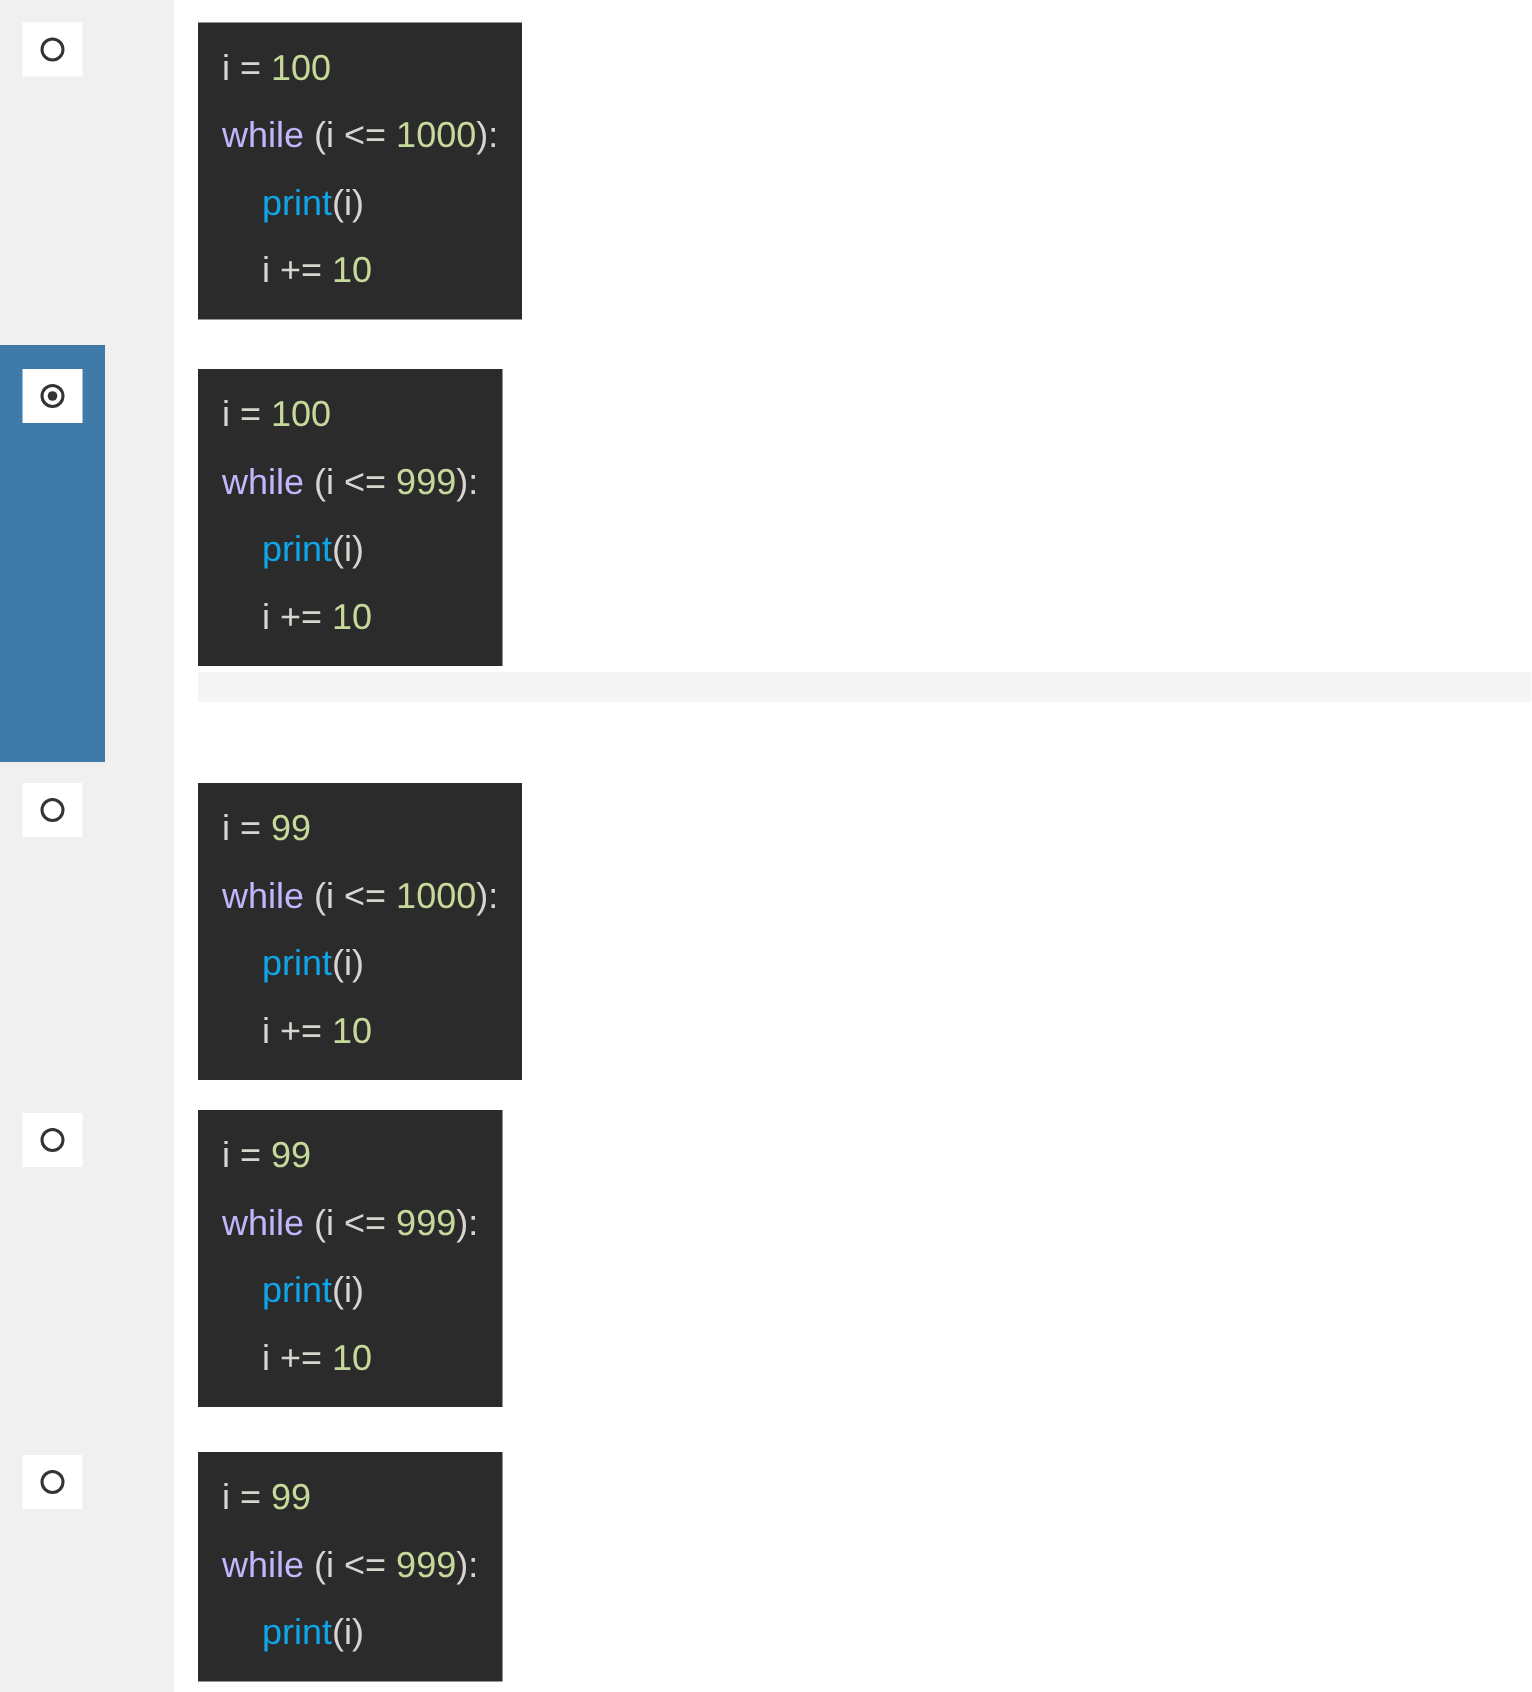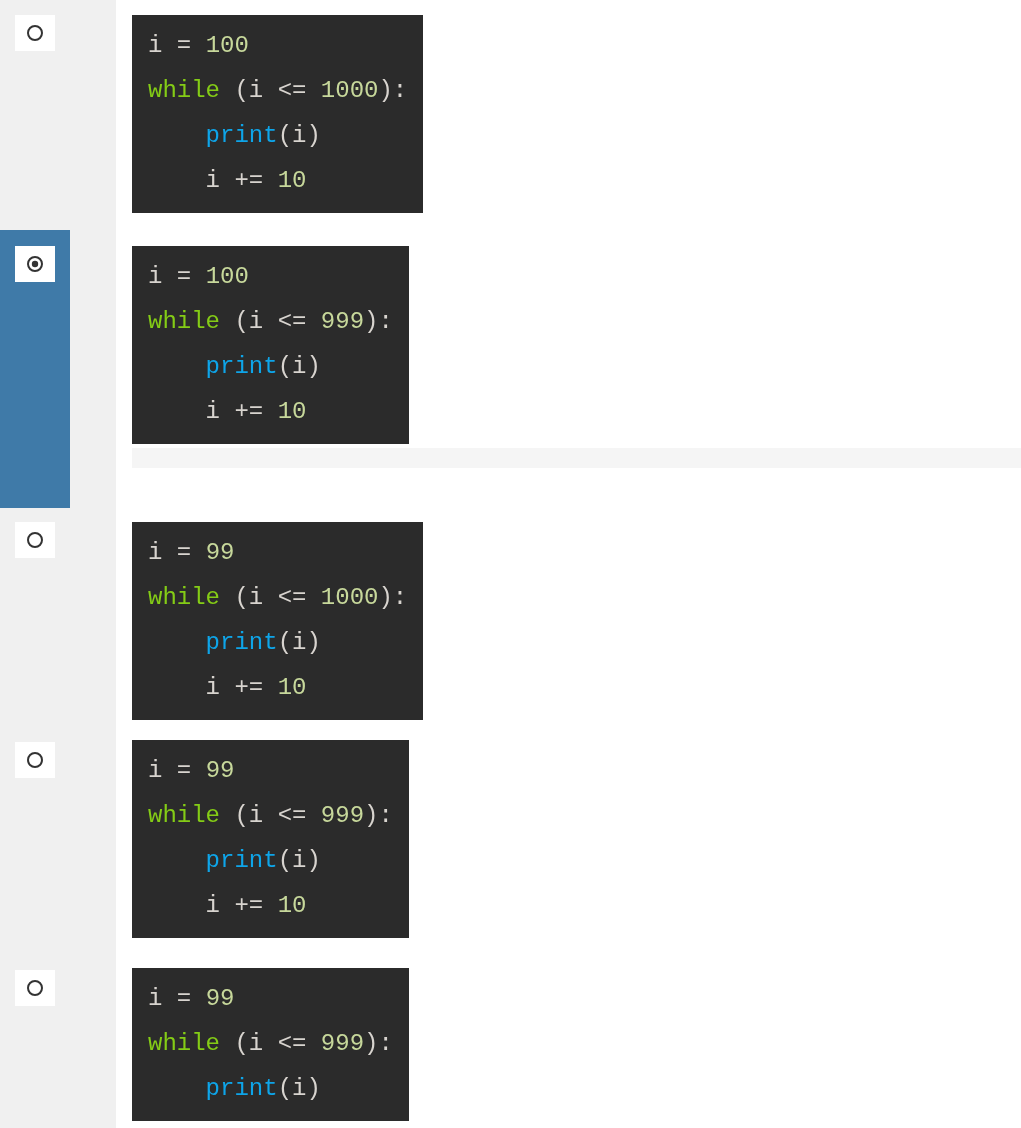--- a/index.html
+++ b/index.html
@@ -44,29 +44,29 @@
     position: absolute;
     left: 116px;
     top: 0;
     width: 905px;
     height: 1128px;
     background: #ffffff;
   }
   .code-block {
     position: absolute;
     background: #2b2b2b;
-    font-family: Liberation Mono, monospace;
+    font-family: Liberation Sans, sans-serif;
     font-size: 24px;
     line-height: 45px;
     white-space: pre;
     padding: 8px 16px 10px 16px;
     color: #d8d4cf;
   }
   .tok-id { color: #d8d4cf; }            
-  .tok-kw { color: #84cc16; }            
+  .tok-kw { color: #c4b5fd; }            
   .tok-num { color: #c7d89b; }           
   .tok-pale { color: #0ea5e9; }          
   .hl-row {
     position: absolute;
     left: 16px;
     right: 0;
     background: #f5f5f5;
     height: 20px;
   }
 </style>

